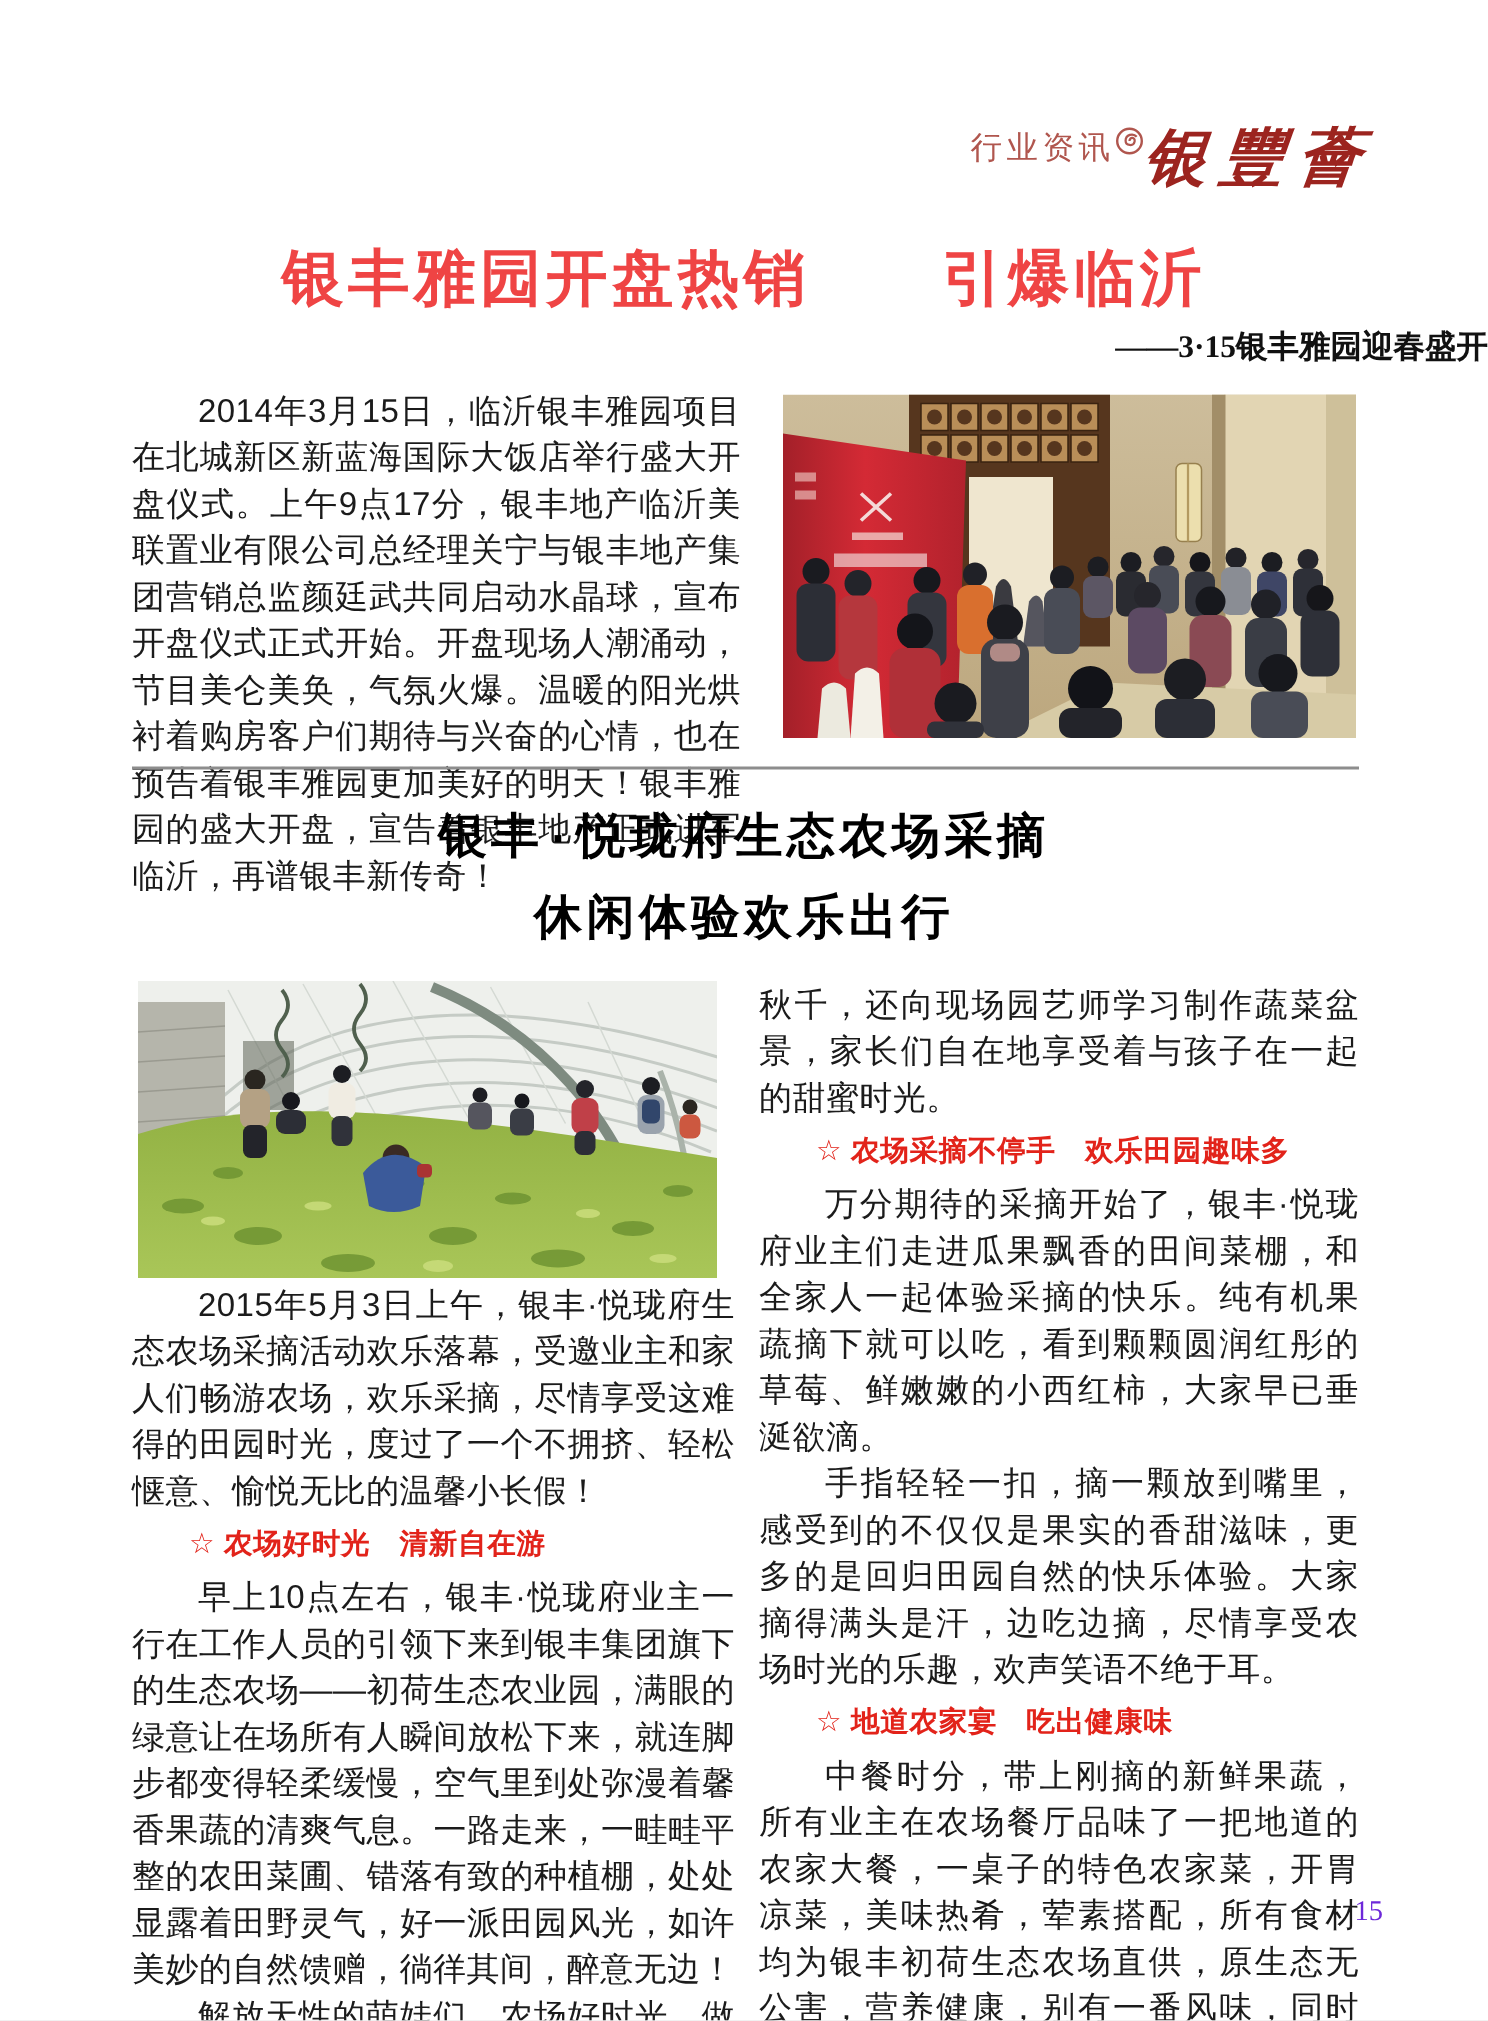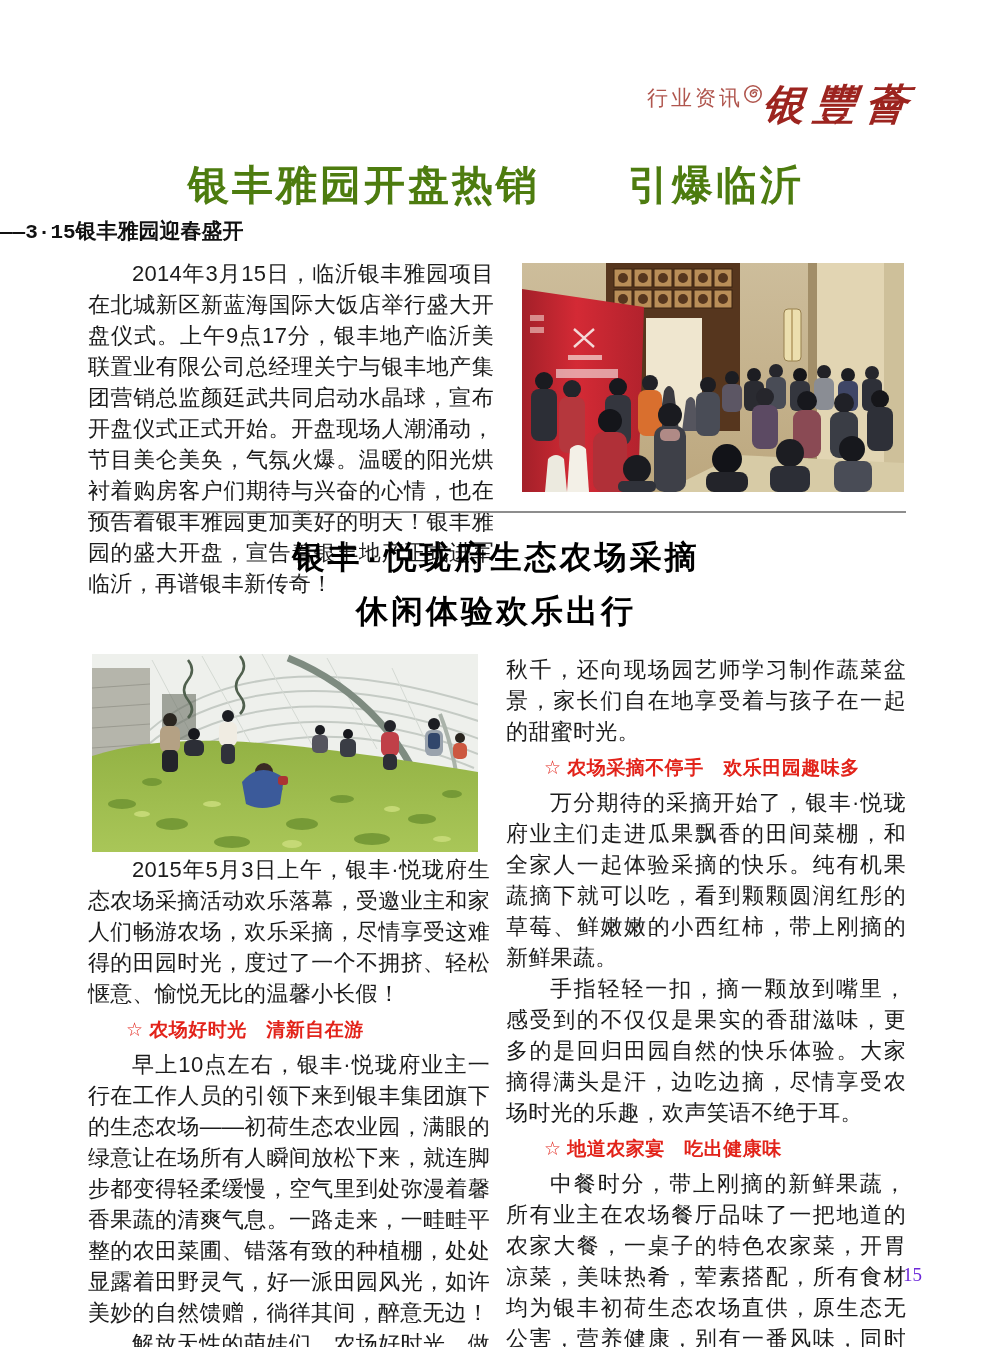--- a/index.html
+++ b/index.html
@@ -12,25 +12,25 @@
   .section-label{color:#b0564e;font-size:21px;letter-spacing:3px;font-weight:500;}
   .swirl{width:20px;height:20px;flex:0 0 auto;}
   .logo-text{
     font-family:"DejaVu Serif","Liberation Serif",serif;font-style:italic;font-weight:bold;
     color:#9c241f;font-size:42px;letter-spacing:9px;transform:skewX(-6deg);line-height:1;
   }
   
   .a1-title{
     position:absolute;top:158px;left:0;width:100%;text-align:center;
     font-family:Liberation Mono, monospace;font-weight:bold;
-    font-size:41px;letter-spacing:3px;color:#4d7c0f;
+    font-size:41px;letter-spacing:3px;color:#ef4444;
   }
   .a1-subtitle{
-    position:absolute;top:217px;left:0;width:100%;text-align:left;
-    font-family:Liberation Mono, monospace;font-weight:bold;
+    position:absolute;top:217px;left:0;width:100%;text-align:right;
+    font-family:Liberation Serif, serif;font-weight:bold;
     font-size:21px;color:#111;
   }
   .a1-row{position:absolute;top:258px;left:88px;width:818px;display:flex;gap:28px;}
   .a1-text{width:406px;}
   .body-p{margin:0;font-size:22px;line-height:31px;text-align:justify;text-indent:2em;letter-spacing:.3px;}
   .body-p.noindent{text-indent:0;}
   .photo1{width:382px;height:229px;margin-top:5px;flex:0 0 auto;}
   .photo1 svg,.photo2 svg{display:block;width:100%;height:100%;}
   
   .divider{position:absolute;top:511px;left:88px;width:818px;height:2px;background:#8d8d8d;}
@@ -327,21 +327,21 @@
         </svg>
       </div>
       <p class="body-p">2015年5月3日上午，银丰·悦珑府生态农场采摘活动欢乐落幕，受邀业主和家人们畅游农场，欢乐采摘，尽情享受这难得的田园时光，度过了一个不拥挤、轻松惬意、愉悦无比的温馨小长假！</p>
       <p class="red-h">☆ 农场好时光　清新自在游</p>
       <p class="body-p">早上10点左右，银丰·悦珑府业主一行在工作人员的引领下来到银丰集团旗下的生态农场——初荷生态农业园，满眼的绿意让在场所有人瞬间放松下来，就连脚步都变得轻柔缓慢，空气里到处弥漫着馨香果蔬的清爽气息。一路走来，一畦畦平整的农田菜圃、错落有致的种植棚，处处显露着田野灵气，好一派田园风光，如许美妙的自然馈赠，徜徉其间，醉意无边！</p>
       <p class="body-p">解放天性的萌娃们，农场好时光、做游戏、荡</p>
     </div>
     <div class="col-right">
       <p class="body-p noindent">秋千，还向现场园艺师学习制作蔬菜盆景，家长们自在地享受着与孩子在一起的甜蜜时光。</p>
       <p class="red-h">☆ 农场采摘不停手　欢乐田园趣味多</p>
-      <p class="body-p">万分期待的采摘开始了，银丰·悦珑府业主们走进瓜果飘香的田间菜棚，和全家人一起体验采摘的快乐。纯有机果蔬摘下就可以吃，看到颗颗圆润红彤的草莓、鲜嫩嫩的小西红柿，带上刚摘的新鲜果蔬。</p>
+      <p class="body-p">万分期待的采摘开始了，银丰·悦珑府业主们走进瓜果飘香的田间菜棚，和全家人一起体验采摘的快乐。纯有机果蔬摘下就可以吃，看到颗颗圆润红彤的草莓、鲜嫩嫩的小西红柿，大家早已垂涎欲滴。</p>
       <p class="body-p">手指轻轻一扣，摘一颗放到嘴里，感受到的不仅仅是果实的香甜滋味，更多的是回归田园自然的快乐体验。大家摘得满头是汗，边吃边摘，尽情享受农场时光的乐趣，欢声笑语不绝于耳。</p>
       <p class="red-h">☆ 地道农家宴　吃出健康味</p>
       <p class="body-p">中餐时分，带上刚摘的新鲜果蔬，所有业主在农场餐厅品味了一把地道的农家大餐，一桌子的特色农家菜，开胃凉菜，美味热肴，荤素搭配，所有食材均为银丰初荷生态农场直供，原生态无公害，营养健康，别有一番风味，同时还能让孩子们感知一下大自然的味道。农家宴完毕后，银丰的业主们沐浴着暖阳，观赏着农场风光，感受自然的美好与和谐，生活的乐趣与幸福，每个人脸上都洋溢着欢快的神情！</p>
     </div>
   </div>
 
   <div class="page-num">15</div>
 
 </div>
 

